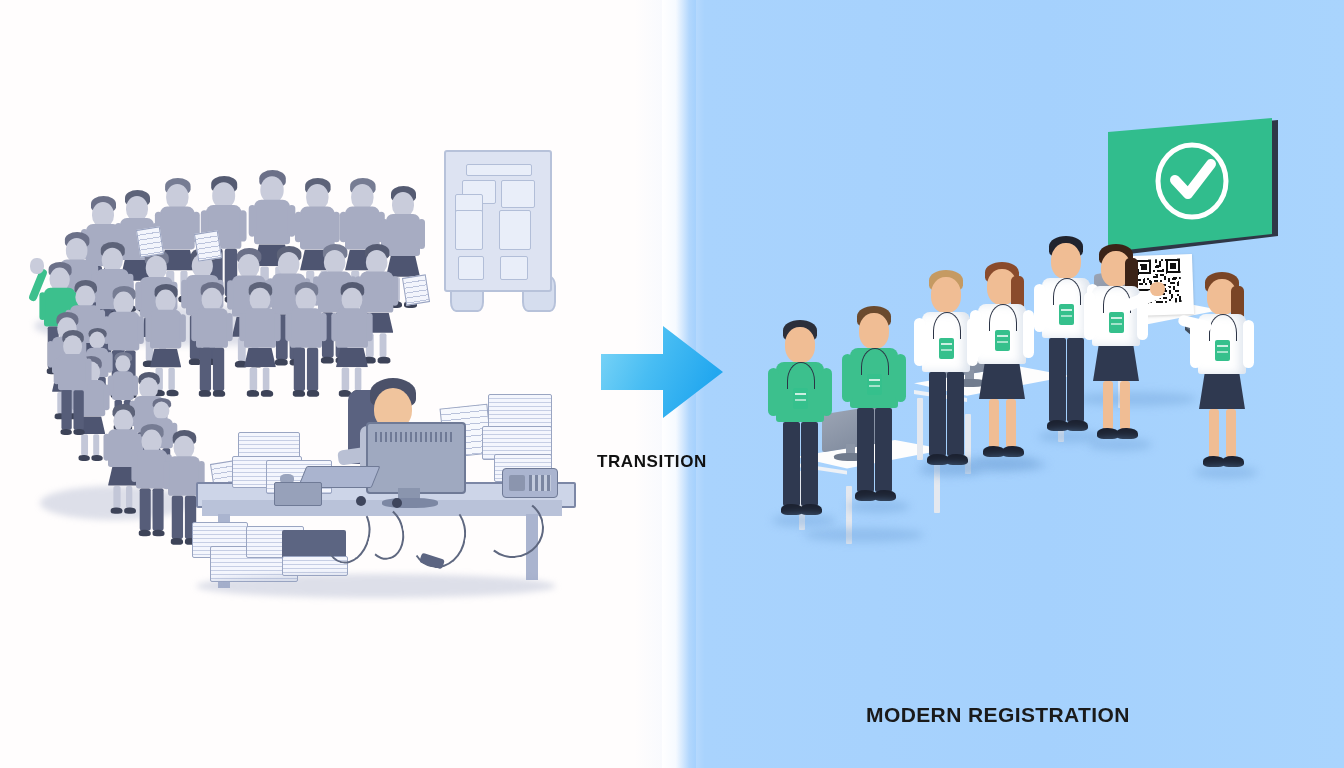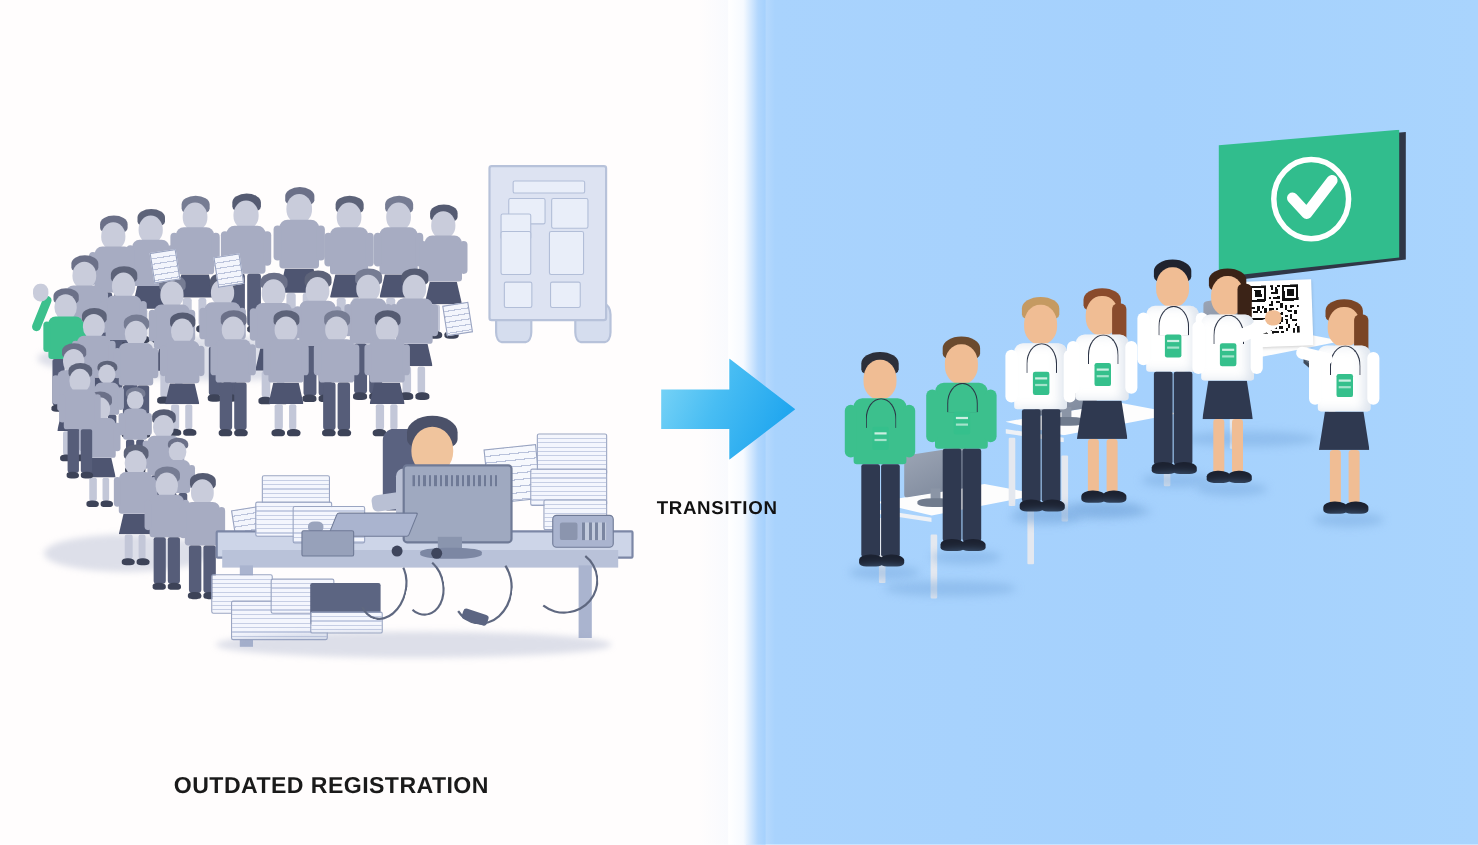--- a/index.html
+++ b/index.html
@@ -810,14 +810,14 @@
       </svg>
     </div>
 
     <svg id="tabletWrap" viewBox="0 0 46 42">
       <polygon points="2,12 30,0 44,10 16,24" fill="#5c6878"></polygon>
       <polygon points="5,13 29,3 40,10 17,21" fill="#aeb8c6"></polygon>
       <polygon points="2,12 16,24 16,28 2,16" fill="#414c5c"></polygon>
     </svg>
   </div>
 
-  <div class="caption" id="caption-left">OUTDATED REGISTRATION</div>
+  <div class="caption" id="caption-right">MODERN REGISTRATION</div>
 </div>
 
 </body></html>

